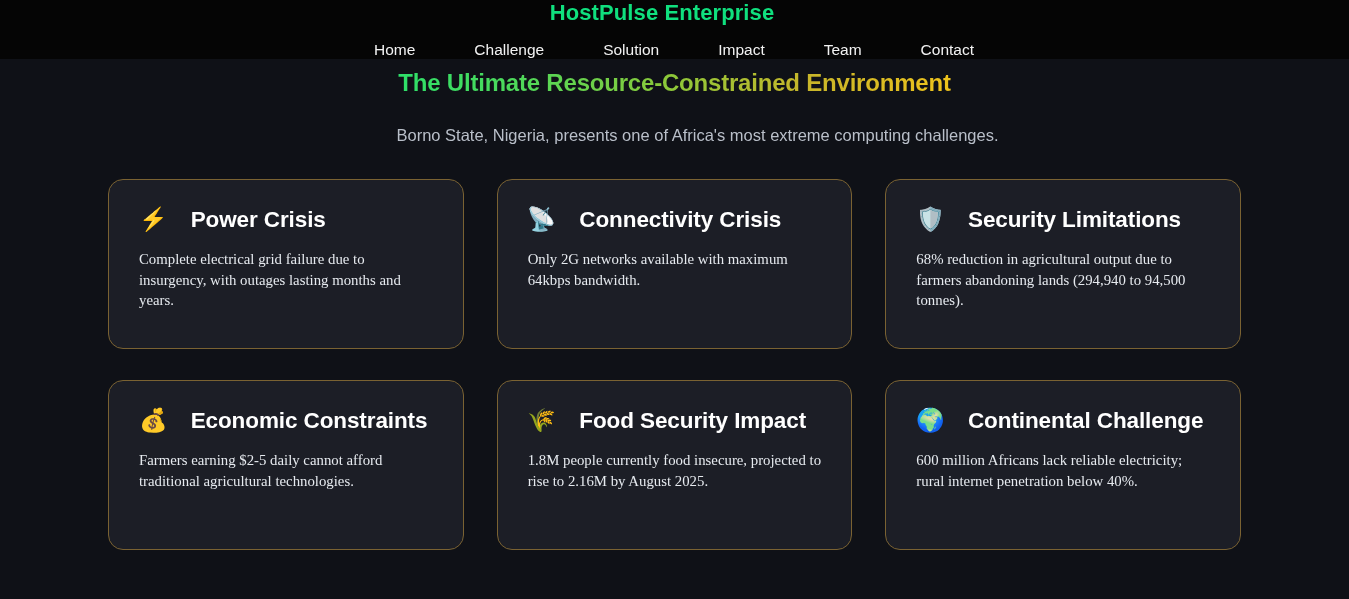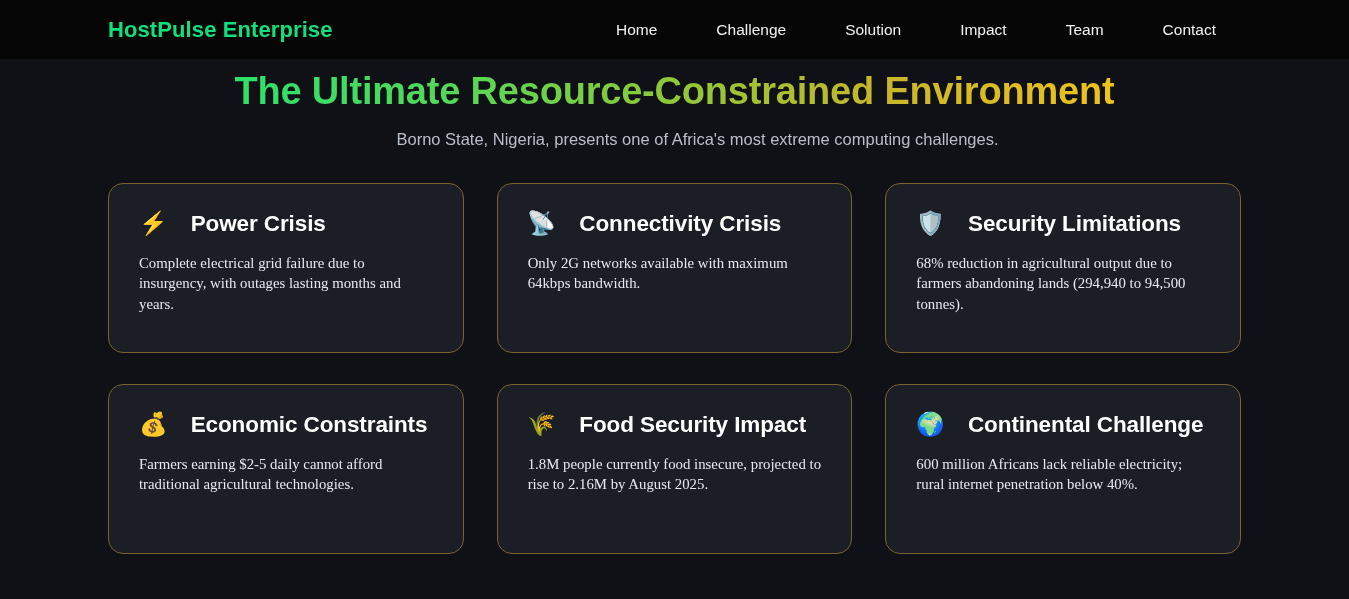--- a/index.html
+++ b/index.html
@@ -18,20 +18,21 @@
   }
 
   
   .navbar {
     height:59px;
     background:#050505;
     display:flex;
     align-items:center;
     padding:0 133px 0 108px;
     justify-content:space-between;
+    flex-direction:column;
   }
 
   .brand {
     color:#10e07e;
     font-size:22px;
     font-weight:bold;
     letter-spacing:0.1px;
     white-space:nowrap;
   }
 
@@ -49,35 +50,35 @@
     margin-left:24px;
   }
 
   
   .hero {
     padding-top:9px;
     text-align:center;
   }
 
   .hero-title {
-    font-size:38px;
+    font-size:24px;
     font-weight:bold;
     letter-spacing:-0.2px;
     line-height:1.25;
     background:linear-gradient(90deg,#2ee06a 0%, #4fd95a 22%, #8ac93a 48%, #c8b62a 74%, #eec31c 100%);
     -webkit-background-clip:text;
     background-clip:text;
     -webkit-text-fill-color:transparent;
     color:transparent;
     display:inline-block;
     text-align:center;
   }
 
   .hero-sub {
-    margin-top:14px;
+    margin-top:28px;
     font-size:16.5px;
     color:#b9bfc9;
     font-weight:normal;
     padding-left:46px;
   }
 
   
   .grid {
     margin-top:34px;
     padding:0 108px;

